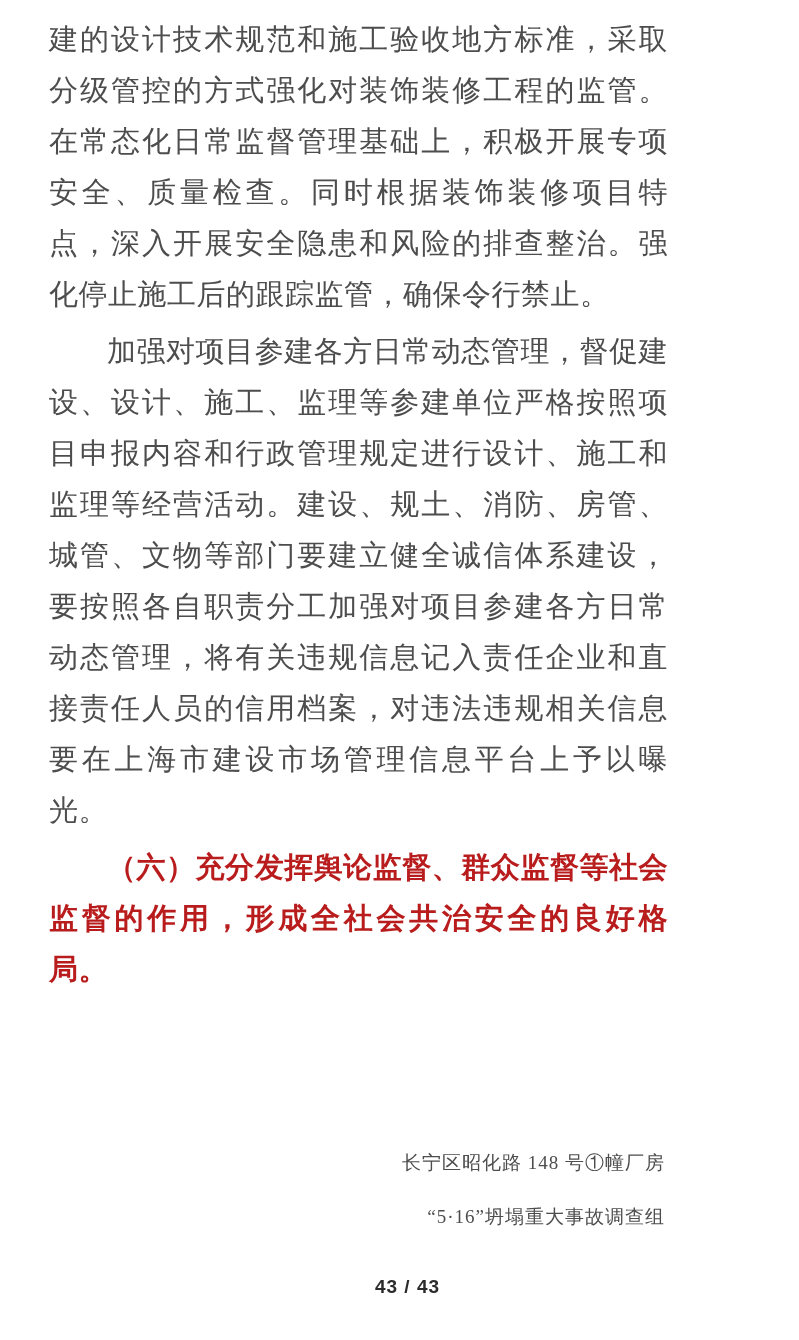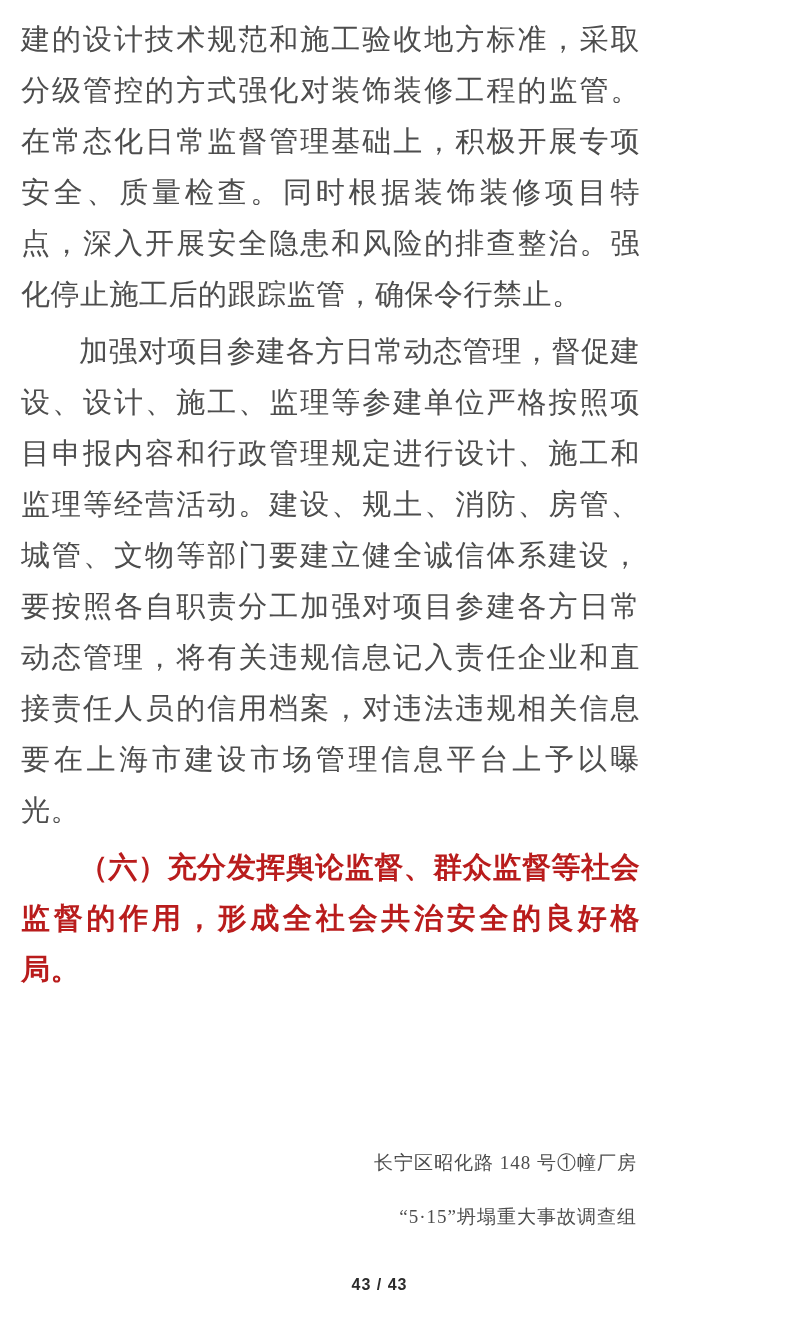--- a/index.html
+++ b/index.html
@@ -8,20 +8,21 @@
     background: #ffffff;
   }
   .page {
     position: relative;
     width: 663px;
     height: 1340px;
     background: #ffffff;
     overflow: hidden;
     font-family: "Liberation Serif", "DejaVu Serif", serif;
     color: #4a4a4a;
+    margin-left: 28px;
   }
   .doc-body {
     position: absolute;
     top: 14px;
     left: 21px;
     right: 23px;
   }
   .para {
     margin: 0 0 6px 0;
     font-size: 29px;
@@ -49,36 +50,36 @@
     letter-spacing: 1px;
     color: #4d4d4d;
   }
   .footer {
     position: absolute;
     top: 1276px;
     left: 0;
     width: 100%;
     text-align: center;
     font-family: "Liberation Sans", "DejaVu Sans", sans-serif;
-    font-size: 16px;
+    font-size: 19px;
     font-weight: 700;
     color: #2b2b2b;
     letter-spacing: 1px;
     padding-left: 48px;
   }
 </style>
 </head>
 <body>
 
 <div class="page">
   <div class="doc-body">
     <p class="para">建的设计技术规范和施工验收地方标准，采取分级管控的方式强化对装饰装修工程的监管。在常态化日常监督管理基础上，积极开展专项安全、质量检查。同时根据装饰装修项目特点，深入开展安全隐患和风险的排查整治。强化停止施工后的跟踪监管，确保令行禁止。</p>
     <p class="para indent">加强对项目参建各方日常动态管理，督促建设、设计、施工、监理等参建单位严格按照项目申报内容和行政管理规定进行设计、施工和监理等经营活动。建设、规土、消防、房管、城管、文物等部门要建立健全诚信体系建设，要按照各自职责分工加强对项目参建各方日常动态管理，将有关违规信息记入责任企业和直接责任人员的信用档案，对违法违规相关信息要在上海市建设市场管理信息平台上予以曝光。</p>
     <p class="para indent heading">（六）充分发挥舆论监督、群众监督等社会监督的作用，形成全社会共治安全的良好格局。</p>
   </div>
 
   <div class="signature">
     <div>长宁区昭化路 148 号①幢厂房</div>
-    <div>“5·15”坍塌重大事故调查组</div>
+    <div>“5·16”坍塌重大事故调查组</div>
   </div>
 
   <div class="footer">43 / 43</div>
 </div>
 
 </body></html>

